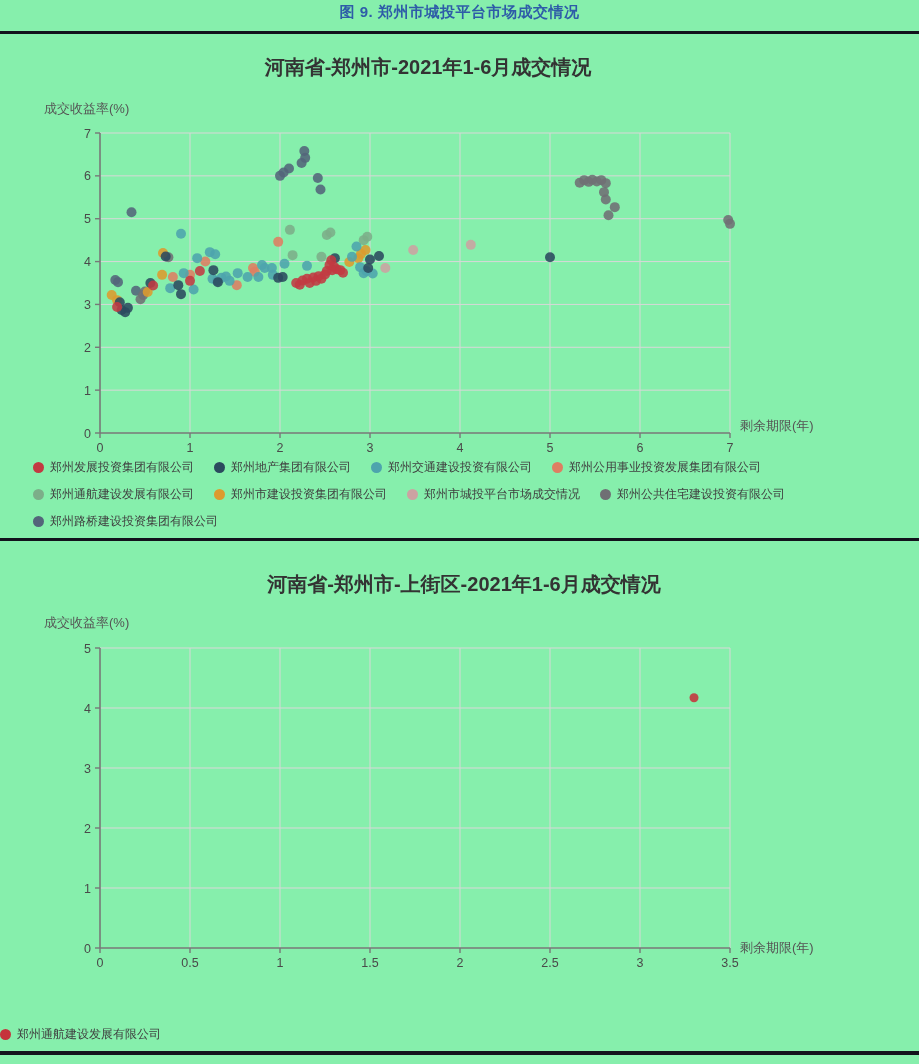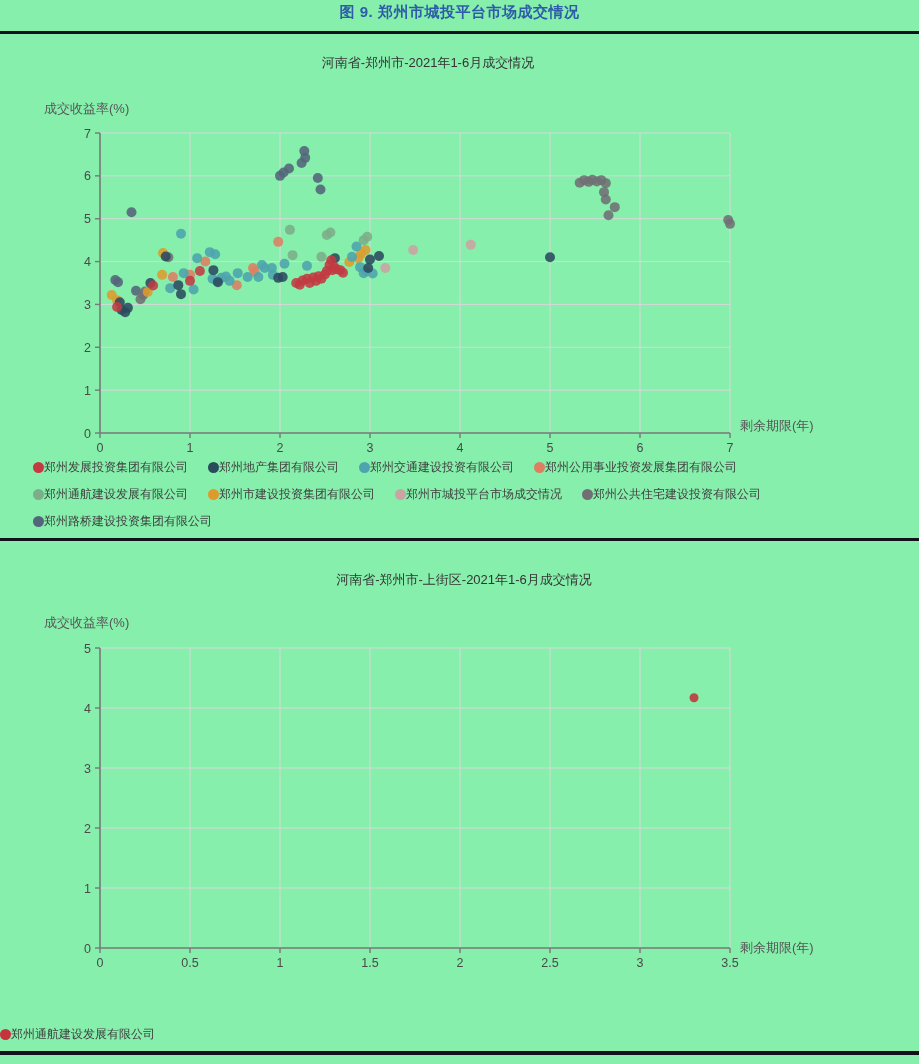--- a/index.html
+++ b/index.html
@@ -5,35 +5,35 @@
   html,body{margin:0;padding:0;background:#fff;}
   .page{position:relative;width:919px;height:1064px;background:#86efac;overflow:hidden;
         font-family:"Liberation Sans","DejaVu Sans",sans-serif;}
   .figure-title{position:absolute;top:3px;left:0;width:919px;text-align:center;
         font-size:15px;font-weight:bold;color:#2e5ca8;letter-spacing:.5px;}
   .rule{position:absolute;left:0;width:919px;background:#12121c;}
   .rule-top{top:31px;height:3px;}
   .rule-mid{top:538px;height:3px;}
   .rule-bottom{top:1051px;height:4px;}
   .chart-title{position:absolute;left:0;width:856px;text-align:center;
-        font-size:13px;font-weight:normal;color:#333;}
+        font-size:20px;font-weight:bold;color:#333;}
   .chart1-title{top:54px;}
   .chart2-title{top:571px;margin-left:36px;}
   .axis-label{position:absolute;font-size:13px;color:#555;}
   .ylabel1{left:44px;top:100px;}
   .ylabel2{left:44px;top:614px;}
   .xlabel1{left:740px;top:417px;}
   .xlabel2{left:740px;top:939px;}
   svg.plot{position:absolute;left:0;width:919px;height:345px;}
   #plot1{top:115px;}
   #plot2{top:630px;}
   .legend{position:absolute;display:flex;flex-wrap:wrap;column-gap:20px;row-gap:10px;}
   .legend1{left:33px;top:459px;width:800px;}
   .legend2{left:0;top:1026px;width:863px;justify-content:flex-start;}
-  .legend-item{display:inline-flex;align-items:center;font-size:12px;color:#3f3f3f;line-height:17px;}
+  .legend-item{display:inline-flex;align-items:center;gap:6px;font-size:12px;color:#3f3f3f;line-height:17px;}
   .legend-dot{width:11px;height:11px;border-radius:50%;flex:0 0 auto;}
 </style>
 </head>
 <body>
 
 <div class="page">
 
   <div class="figure-title">图 9. 郑州市城投平台市场成交情况</div>
   <div class="rule rule-top"></div>
 

